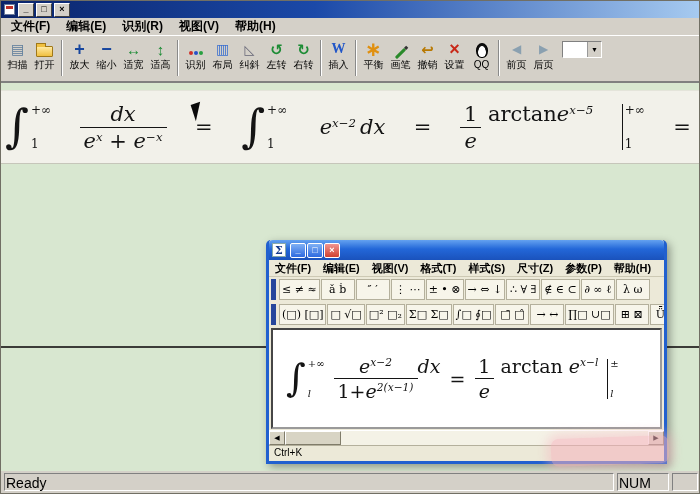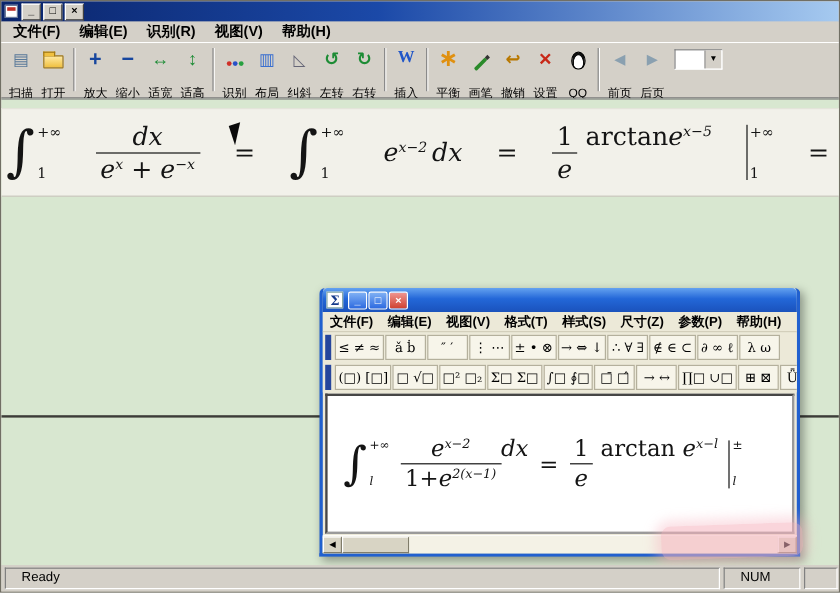--- a/index.html
+++ b/index.html
@@ -16,21 +16,21 @@
   .wbtn { width:16px; height:14px; background:#d4d0c8; border:1px solid; border-color:#fff #404040 #404040 #fff; color:#000; font:bold 9px "Liberation Sans",sans-serif; display:flex; align-items:center; justify-content:center; line-height:1; }
 
   
   .menubar { height:18px; background:#d4d0c8; display:flex; align-items:center; padding-left:2px; border-bottom:1px solid #fff; }
   .menuitem { padding:2px 8px; cursor:default;font-weight:bold; }
 
   
   .toolbar { height:46px; background:#d4d0c8; display:flex; align-items:flex-start; padding:2px 2px 0 3px; border-bottom:1px solid #808080; }
   .tbtn { width:27px; display:flex; flex-direction:column; align-items:center; padding-top:1px; }
   .ticon { height:20px; width:24px; display:flex; align-items:center; justify-content:center; font-size:15px; line-height:1; }
-  .tlabel { font-size:10px; line-height:11px; white-space:nowrap;margin-top:14px; }
+  .tlabel { font-size:10px; line-height:11px; white-space:nowrap; }
   .tsep { width:2px; height:36px; border-left:1px solid #8a8a8a; border-right:1px solid #fff; margin:2px 3px 0; }
   .icon-scan::before { content:"▤"; color:#5a7a9a; font-size:14px; }
   .icon-open { width:17px; height:11px; background:linear-gradient(#ffe9a0,#f0c040); border:1px solid #a07818; border-radius:1px; margin-top:5px; position:relative; }
   .icon-open::before { content:""; position:absolute; top:-4px; left:-1px; width:8px; height:3px; background:#f0c040; border:1px solid #a07818; border-bottom:none; }
   .icon-zoomin::before { content:"+"; font-weight:bold; font-size:18px; color:#17469e; }
   .icon-zoomout::before { content:"−"; font-weight:bold; font-size:18px; color:#17469e; }
   .icon-fitw::before { content:"↔"; font-weight:bold; color:#1d8c35; }
   .icon-fith::before { content:"↕"; font-weight:bold; color:#1d8c35; }
   .icon-recog { width:14px; height:4px; position:relative; margin-top:8px; }
   .icon-recog::before { content:""; position:absolute; width:4px; height:4px; border-radius:50%; background:#d03028; box-shadow:5px 0 0 #2850c8, 10px 0 0 #28a040; }
@@ -101,23 +101,23 @@
   .sbtn { width:16px; background:#d8d4c4; border:1px solid; border-color:#fff #807c6a #807c6a #fff; font-size:7px; display:flex; align-items:center; justify-content:center; }
   .sthumb { width:56px; background:#d8d4c4; border:1px solid; border-color:#fff #807c6a #807c6a #fff; }
   .strack { flex:1; background:#f4f2e6; }
   .mt-status { height:16px; flex:none; border-top:1px solid #b4b09c; background:#ece9d8; font-size:10px; padding:1px 5px; }
 
   
   .watermark { position:absolute; left:550px; top:354px; width:118px; height:28px; background:rgba(246,178,190,.55); border-radius:8px; box-shadow:0 0 10px 5px rgba(246,178,190,.4); transform:rotate(-2deg); z-index:50; }
 
   
   .statusbar { position:absolute; left:0; bottom:0; width:700px; height:22px; background:#d4d0c8; display:flex; align-items:stretch; padding:2px 3px; gap:3px; }
-  .spanel { border:1px solid; border-color:#808080 #fff #fff #808080; font-size:11px; padding:1px 13px; white-space:nowrap; }
+  .spanel { border:1px solid; border-color:#808080 #fff #fff #808080; font-size:14px; padding:1px 1px; white-space:nowrap; }
   .spanel.main { flex:1; }
-  .spanel.pnum { width:64px; }
+  .spanel.pnum { width:52px; }
   .spanel.pend { width:26px; }
 </style>
 </head>
 <body>
 
 <div id="screen">
 
   <div class="titlebar">
     <span class="doc-icon"></span>
     <span class="winbtns">
@@ -356,20 +356,21 @@
               </span>
           </span>
         </div>
       </div>
       <div class="mt-hscroll">
         <span class="sbtn">◀</span>
         <span class="sthumb"></span>
         <span class="strack"></span>
         <span class="sbtn">▶</span>
       </div>
+      <div class="mt-status">Ctrl+K</div>
     </div>
 
     <div class="watermark"></div>
   </div>
 
   <div class="statusbar">
     <span class="spanel main">Ready</span>
     <span class="spanel pnum">NUM</span>
     <span class="spanel pend"></span>
   </div>

